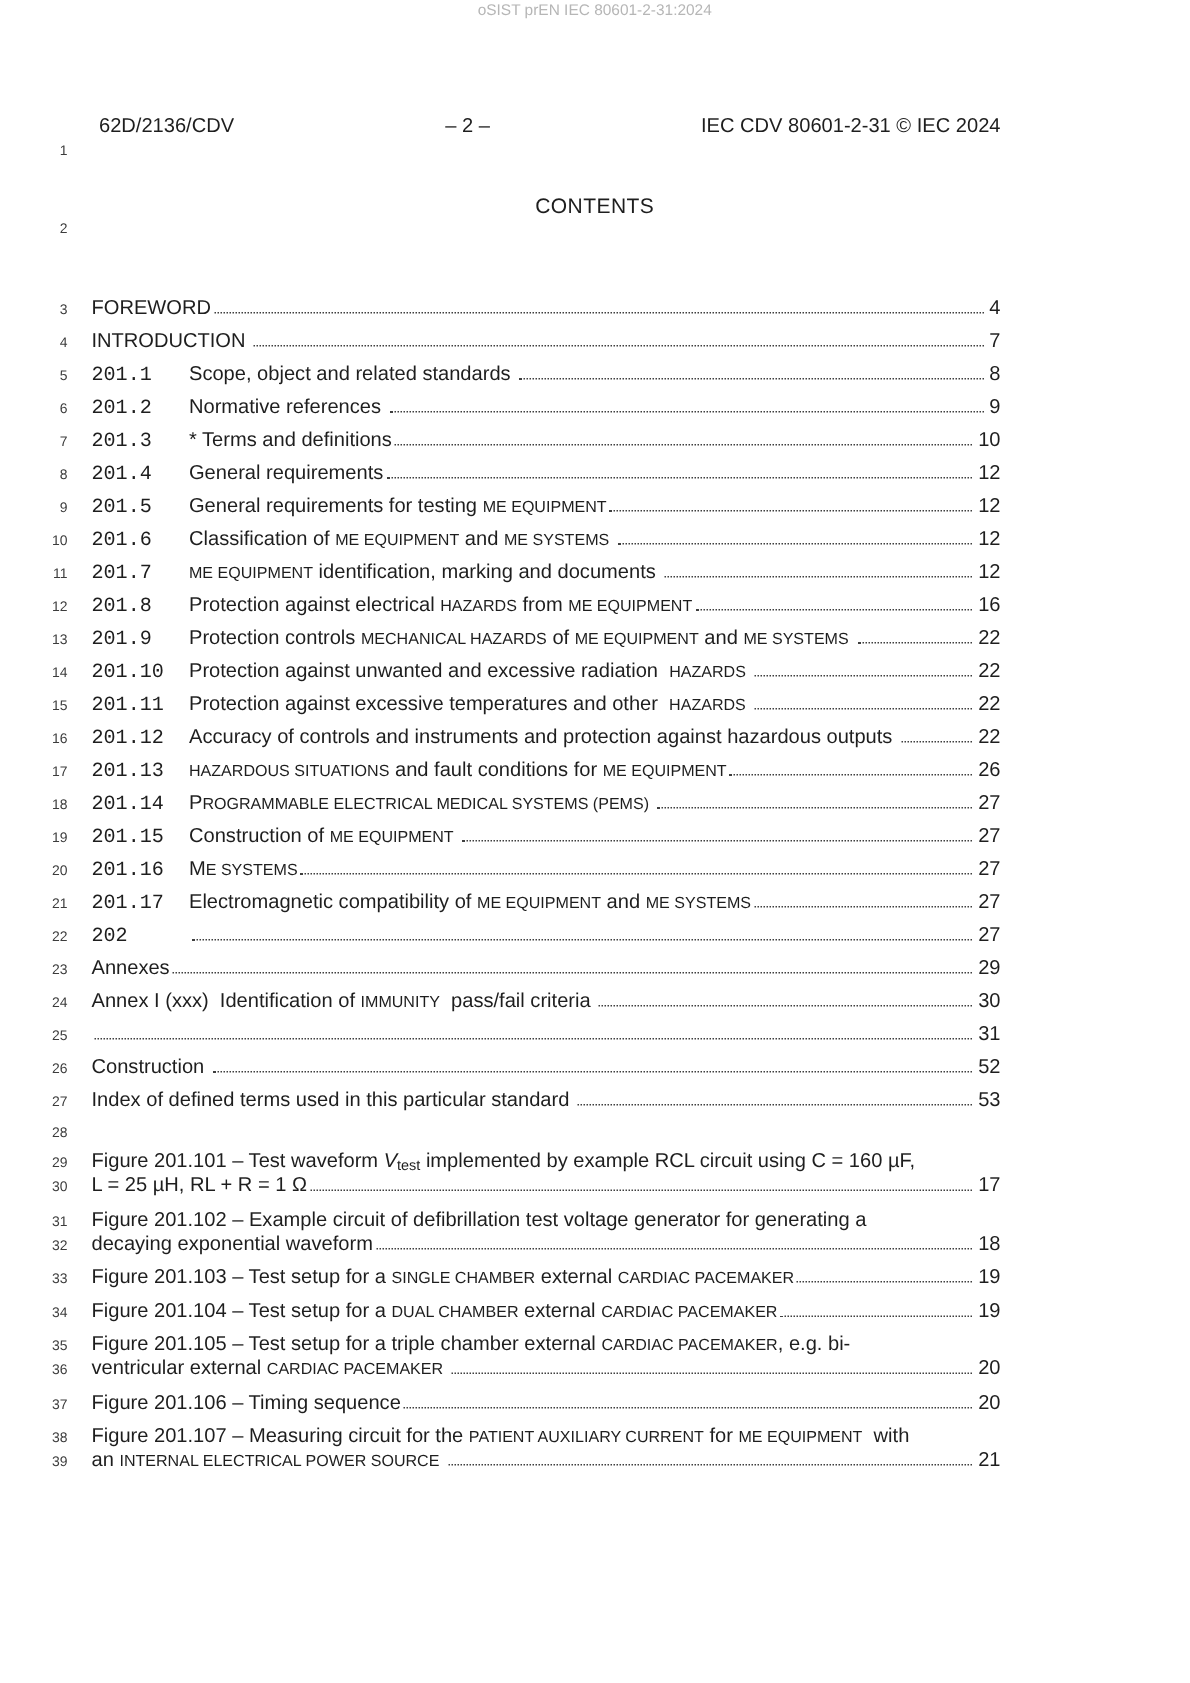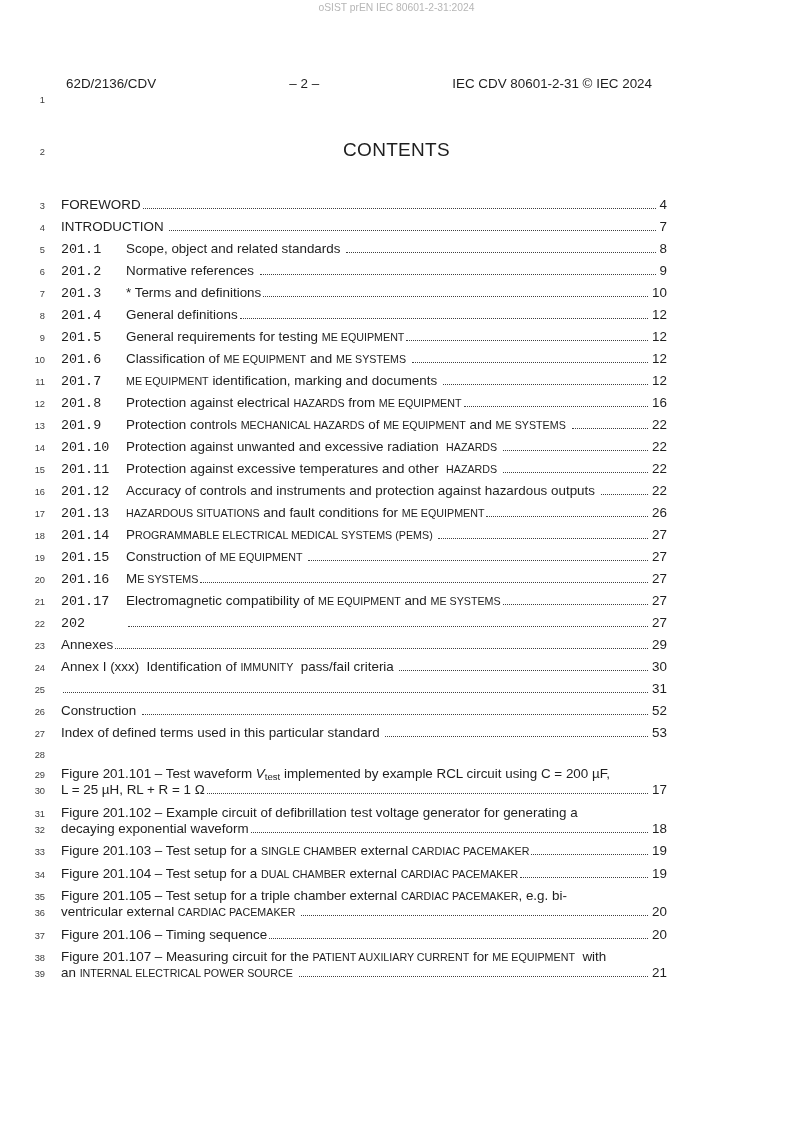--- a/index.html
+++ b/index.html
@@ -12,38 +12,38 @@
     overflow:hidden;
     margin:0 auto;
   }
   .watermark{
     position:absolute;top:2px;left:0;right:0;
     text-align:center;
     font-size:10.3px;line-height:12px;
     color:#b6b6b6;
   }
   .header{
-    position:absolute;top:76px;left:66px;right:141px;
+    position:absolute;top:76px;left:66px;right:126px;
     display:flex;align-items:baseline;
     font-size:13.4px;line-height:16px;
   }
   .header .h-left{flex:0 0 auto;}
   .header .h-center{flex:1 1 auto;text-align:center;}
   .header .h-right{flex:0 0 auto;text-align:right;}
   .pre-num{
     position:absolute;left:17px;width:28px;
     text-align:right;
     font-size:9.3px;line-height:10px;color:#3c3c3c;
   }
   .pre-num.n1{top:95px;}
   .pre-num.n2{top:147px;}
   .doc-title{
-    position:absolute;top:141px;left:0;right:0;
+    position:absolute;top:129px;left:0;right:0;
     text-align:center;
-    font-size:19px;line-height:17px;
+    font-size:14px;line-height:17px;
     letter-spacing:0.3px;
   }
   .toc{
     position:absolute;top:194px;left:17px;width:650px;
   }
   .line{
     display:flex;align-items:baseline;
     font-size:13.4px;
   }
   .r-std{height:22px;line-height:22px;}
@@ -115,21 +115,21 @@
       <div class="line r-std">
         <span class="gutter">7</span>
         <span class="secnum">201.3</span>
         <span class="text"><span>* Terms and definitions</span></span>
         <span class="dots"></span>
         <span class="pageno">10</span>
       </div>
       <div class="line r-std">
         <span class="gutter">8</span>
         <span class="secnum">201.4</span>
-        <span class="text"><span>General definitions</span></span>
+        <span class="text"><span>General requirements</span></span>
         <span class="dots"></span>
         <span class="pageno">12</span>
       </div>
       <div class="line r-std">
         <span class="gutter">9</span>
         <span class="secnum">201.5</span>
         <span class="text"><span>General requirements for testing </span><span class="sc">ME EQUIPMENT</span></span>
         <span class="dots"></span>
         <span class="pageno">12</span>
       </div>
@@ -250,21 +250,21 @@
         <span class="gutter">27</span>
         <span class="text"><span>Index of defined terms used in this particular standard </span></span>
         <span class="dots"></span>
         <span class="pageno">53</span>
       </div>
       <div class="line r-std">
         <span class="gutter">28</span>
       </div>
       <div class="line r-wrap">
         <span class="gutter">29</span>
-        <span class="text"><span>Figure 201.101 – Test waveform </span><span class="it">V</span><span class="sub">test</span><span> implemented by example RCL circuit using C = 200 µF,</span></span>
+        <span class="text"><span>Figure 201.101 – Test waveform </span><span class="it">V</span><span class="sub">test</span><span> implemented by example RCL circuit using C = 160 µF,</span></span>
       </div>
       <div class="line r-fig">
         <span class="gutter">30</span>
         <span class="text"><span>L = 25 µH, RL + R = 1 Ω</span></span>
         <span class="dots"></span>
         <span class="pageno">17</span>
       </div>
       <div class="line r-wrap">
         <span class="gutter">31</span>
         <span class="text"><span>Figure 201.102 – Example circuit of defibrillation test voltage generator for generating a</span></span>

